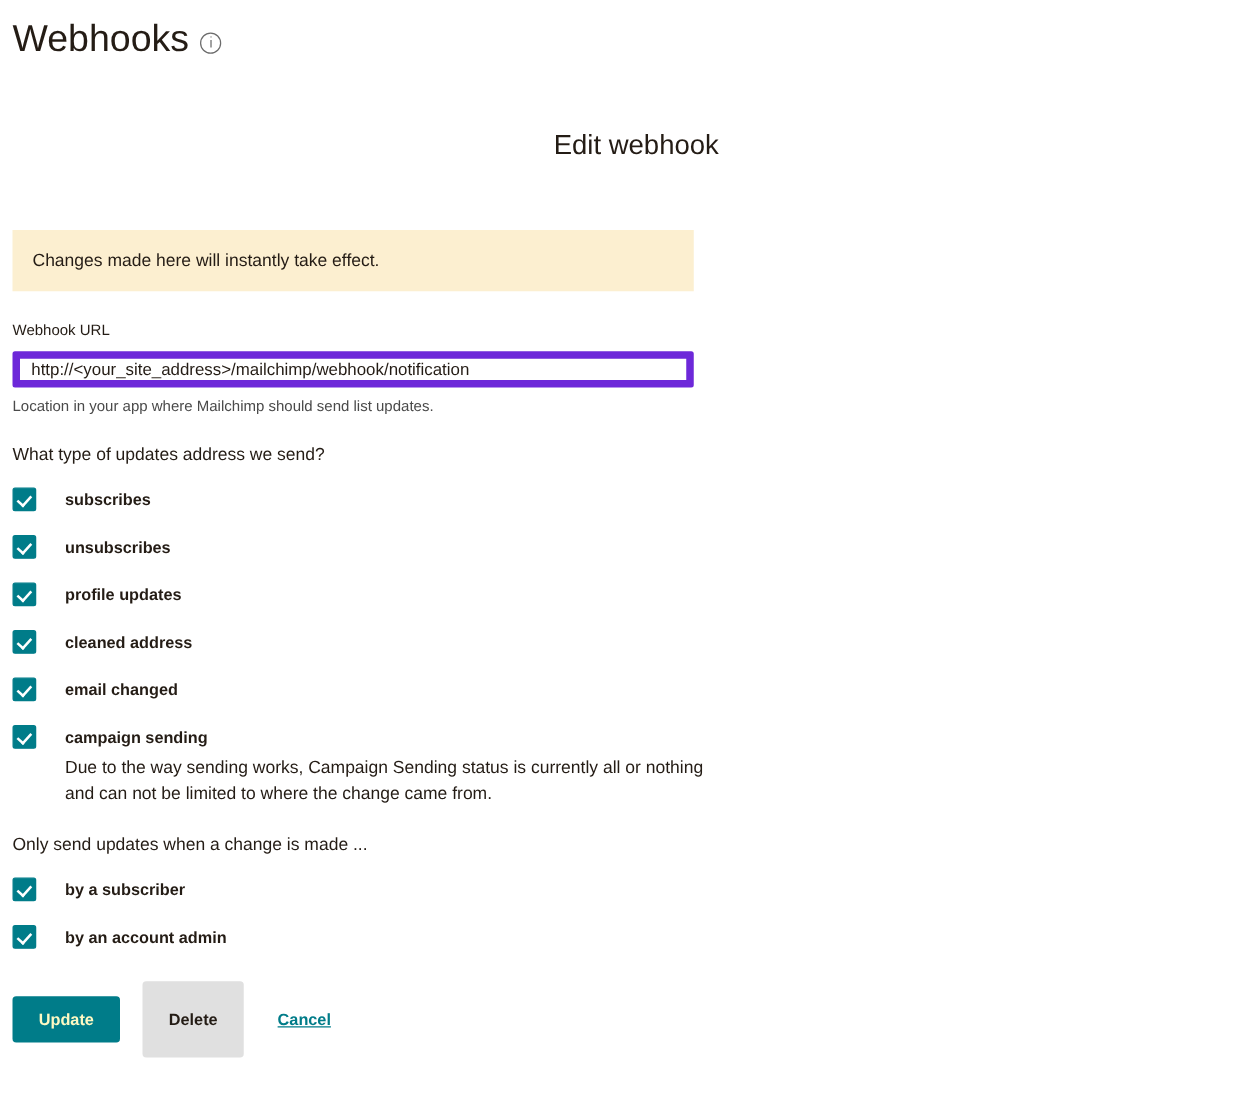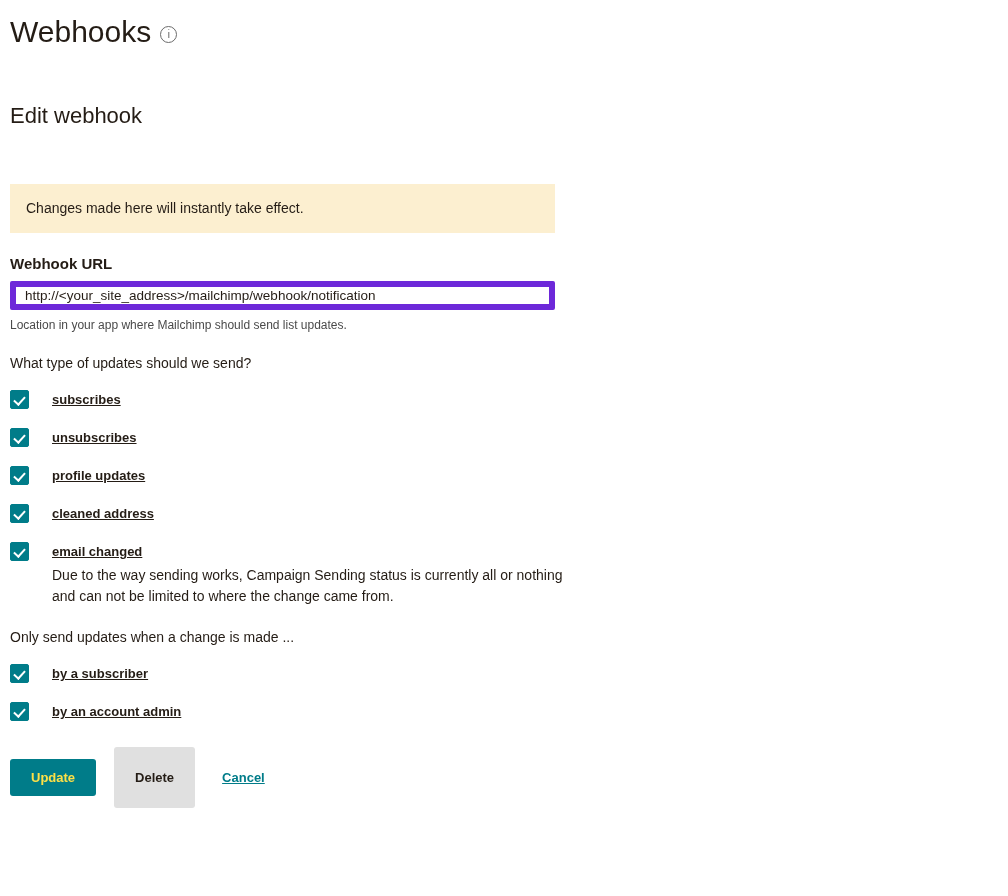--- a/index.html
+++ b/index.html
@@ -64,34 +64,35 @@
     height: 6px;
     background: #6b6b6b;
   }
   .section-title {
     font-size: 22px;
     font-weight: 400;
     color: #241c15;
     margin: 0;
     padding-top: 52px;
     line-height: 28px;
+    text-align: center;
   }
   .notice {
     margin-top: 54px;
     width: 545px;
     box-sizing: border-box;
     background: #fcefd0;
     color: #241c15;
     font-size: 14px;
     line-height: 20px;
     padding: 14px 16px 15px 16px;
   }
   .field-label {
-    font-size: 15px;
-    font-weight: bold;
+    font-size: 12px;
+    font-weight: normal;
     color: #241c15;
     margin-top: 22px;
     line-height: 18px;
   }
   .url-input {
     margin-top: 8px;
     width: 545px;
     height: 29px;
     box-sizing: border-box;
     border: 6px solid #6d28d9;
@@ -146,21 +147,20 @@
     border: solid #ffffff;
     border-width: 0 2px 2px 0;
     transform: rotate(42deg);
   }
   .check-label {
     font-size: 13px;
     font-weight: bold;
     color: #241c15;
     margin-left: 23px;
     line-height: 19px;
-    text-decoration: underline;
   }
   .check-note {
     font-size: 14px;
     color: #241c15;
     line-height: 21px;
     margin-left: 42px;
     margin-top: 4px;
     width: 520px;
   }
   .buttons {
@@ -172,21 +172,21 @@
     font-family: "Liberation Sans", sans-serif;
     font-size: 13px;
     font-weight: bold;
     border: none;
     border-radius: 3px;
     cursor: pointer;
     line-height: 1;
   }
   .btn-primary {
     background: #007c89;
-    color: #fde047;
+    color: #fef9c3;
     padding: 12px 21px;
   }
   .btn-secondary {
     background: #e0e0e0;
     color: #241c15;
     padding: 24px 21px;
     margin-left: 18px;
   }
   .link-cancel {
     font-size: 13px;
@@ -208,21 +208,21 @@
   </h1>
 
   <h2 class="section-title">Edit webhook</h2>
 
   <div class="notice">Changes made here will instantly take effect.</div>
 
   <div class="field-label">Webhook URL</div>
   <input class="url-input" type="text" value="http://&lt;your_site_address&gt;/mailchimp/webhook/notification" style="">
   <div class="help-text">Location in your app where Mailchimp should send list updates.</div>
 
-  <div class="question">What type of updates should we send?</div>
+  <div class="question">What type of updates address we send?</div>
 
   <div class="check-row first">
     <span class="checkbox checked"></span>
     <span class="check-label">subscribes</span>
   </div>
 
   <div class="check-row">
     <span class="checkbox checked"></span>
     <span class="check-label">unsubscribes</span>
   </div>
@@ -235,20 +235,24 @@
   <div class="check-row">
     <span class="checkbox checked"></span>
     <span class="check-label">cleaned address</span>
   </div>
 
   <div class="check-row">
     <span class="checkbox checked"></span>
     <span class="check-label">email changed</span>
   </div>
 
+  <div class="check-row">
+    <span class="checkbox checked"></span>
+    <span class="check-label">campaign sending</span>
+  </div>
   <div class="check-note">Due to the way sending works, Campaign Sending status is currently all or nothing and can not be limited to where the change came from.</div>
 
   <div class="question">Only send updates when a change is made ...</div>
 
   <div class="check-row first">
     <span class="checkbox checked"></span>
     <span class="check-label">by a subscriber</span>
   </div>
 
   <div class="check-row">

